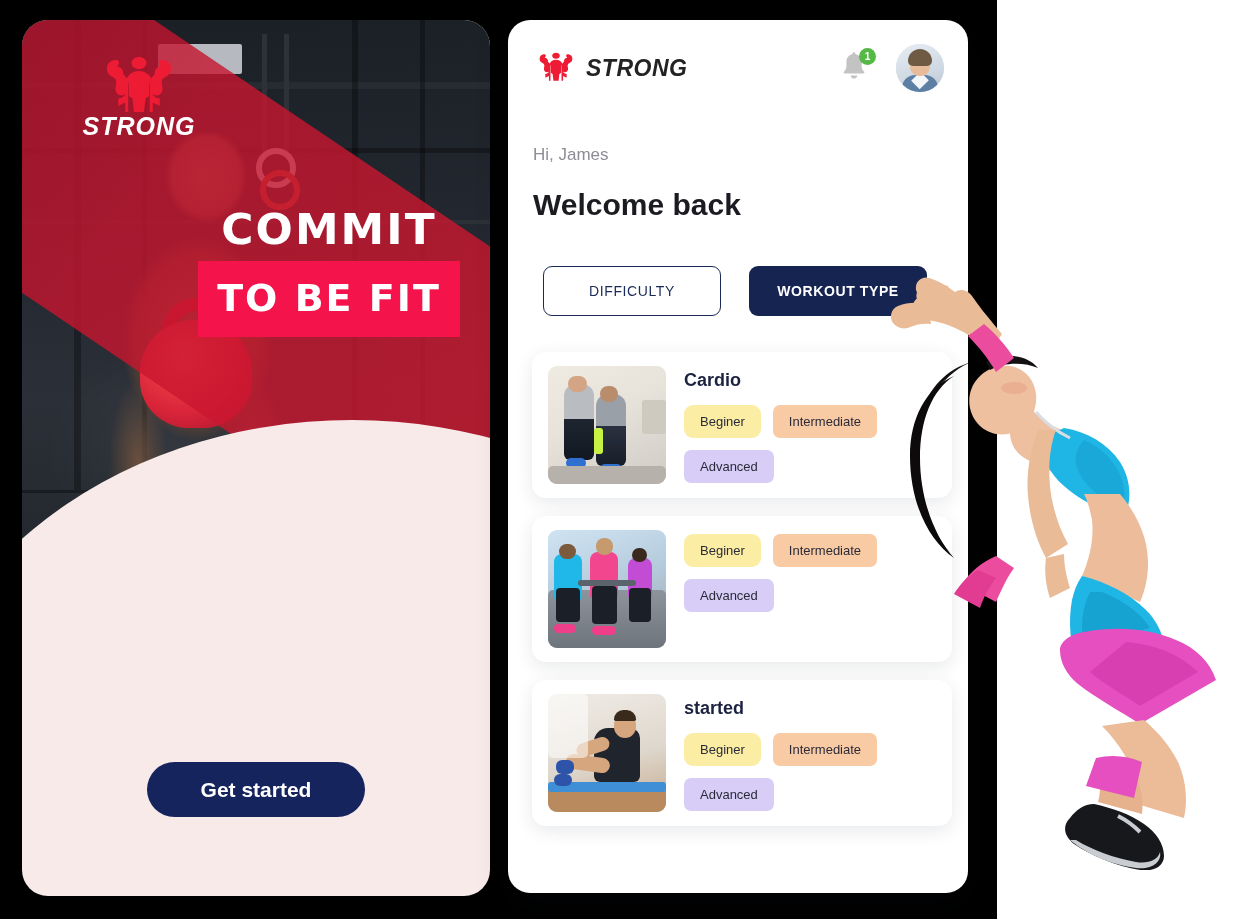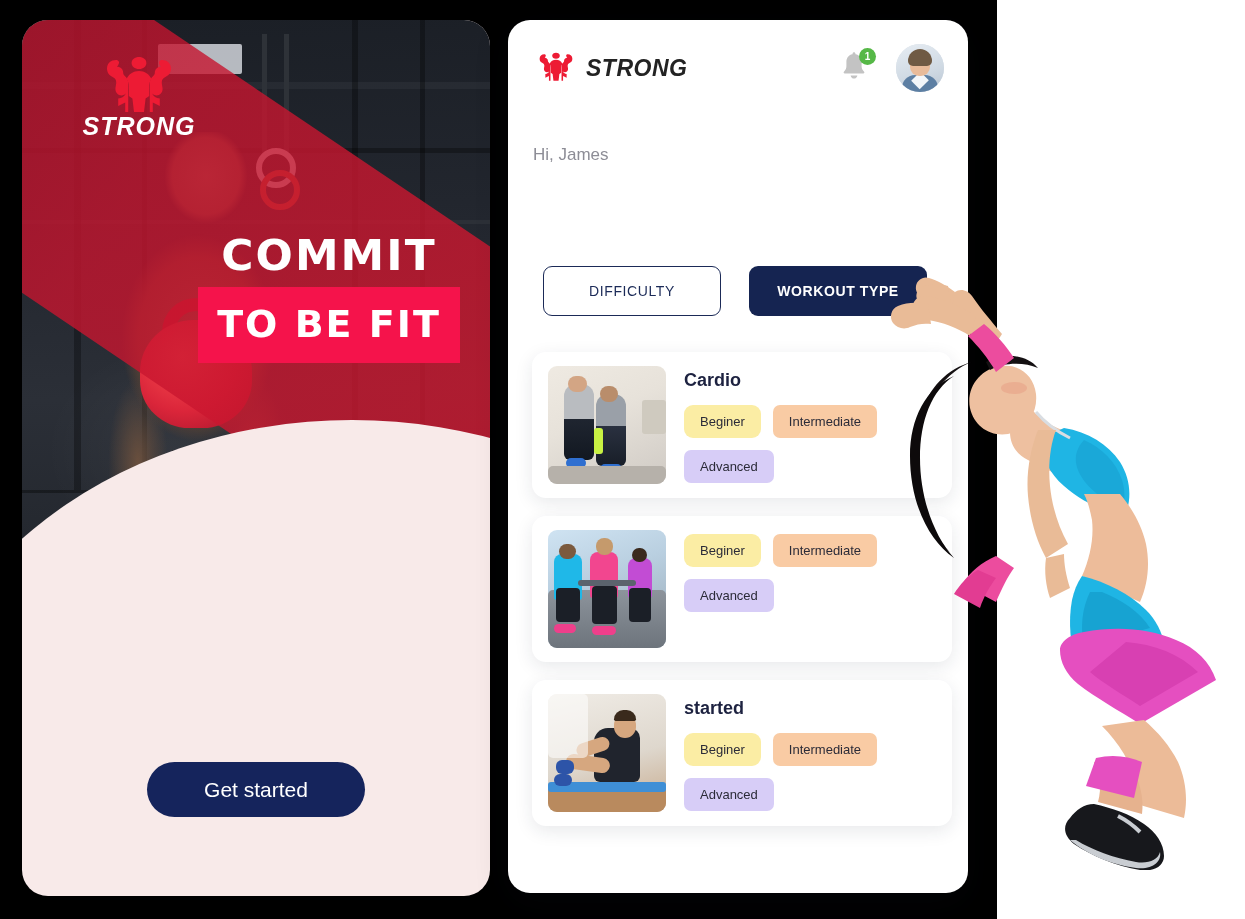--- a/index.html
+++ b/index.html
@@ -181,21 +181,20 @@
     color: #ffffff;
     font-family: "Liberation Sans", sans-serif;
   }
 
   
   .hero-copy {
     position: absolute;
     left: 176px; top: 188px;
     width: 262px;
     z-index: 6;
-    margin-top: 26px;
   }
   .hero-line1 {
     display: block;
     font-size: 43px;
     line-height: 1;
     font-weight: 700;
     color: #ffffff;
     letter-spacing: 2px;
     font-family: "DejaVu Sans", sans-serif;
     text-align: center;
@@ -229,20 +228,21 @@
   .cta-button {
     background: #15245c;
     color: #ffffff;
     border: none;
     border-radius: 30px;
     width: 218px;
     height: 55px;
     font-size: 21px;
     font-family: "Liberation Sans", sans-serif;
     cursor: pointer;
+    font-weight: bold;
   }
 
   
   .phone-right {
     position: absolute;
     left: 508px; top: 20px;
     width: 460px; height: 873px;
     background: #ffffff;
     border-radius: 22px;
     box-shadow: 0 10px 34px rgba(20,22,40,0.16);
@@ -521,20 +521,21 @@
           <div class="av-collar"></div>
           <div class="av-face"></div>
           <div class="av-hair"></div>
         </div>
       </div>
     </div>
 
     <div class="greeting">
       <span class="greet-hi">Hi, James</span>
     </div>
+    <div class="greet-title">Welcome back</div>
 
     <div class="filter-row">
       <button class="filter-btn ghost">DIFFICULTY</button>
       <button class="filter-btn primary">WORKOUT TYPE</button>
     </div>
 
     <div class="card-list">
 
       <div class="workout-card">
         <div class="thumb cardio">

